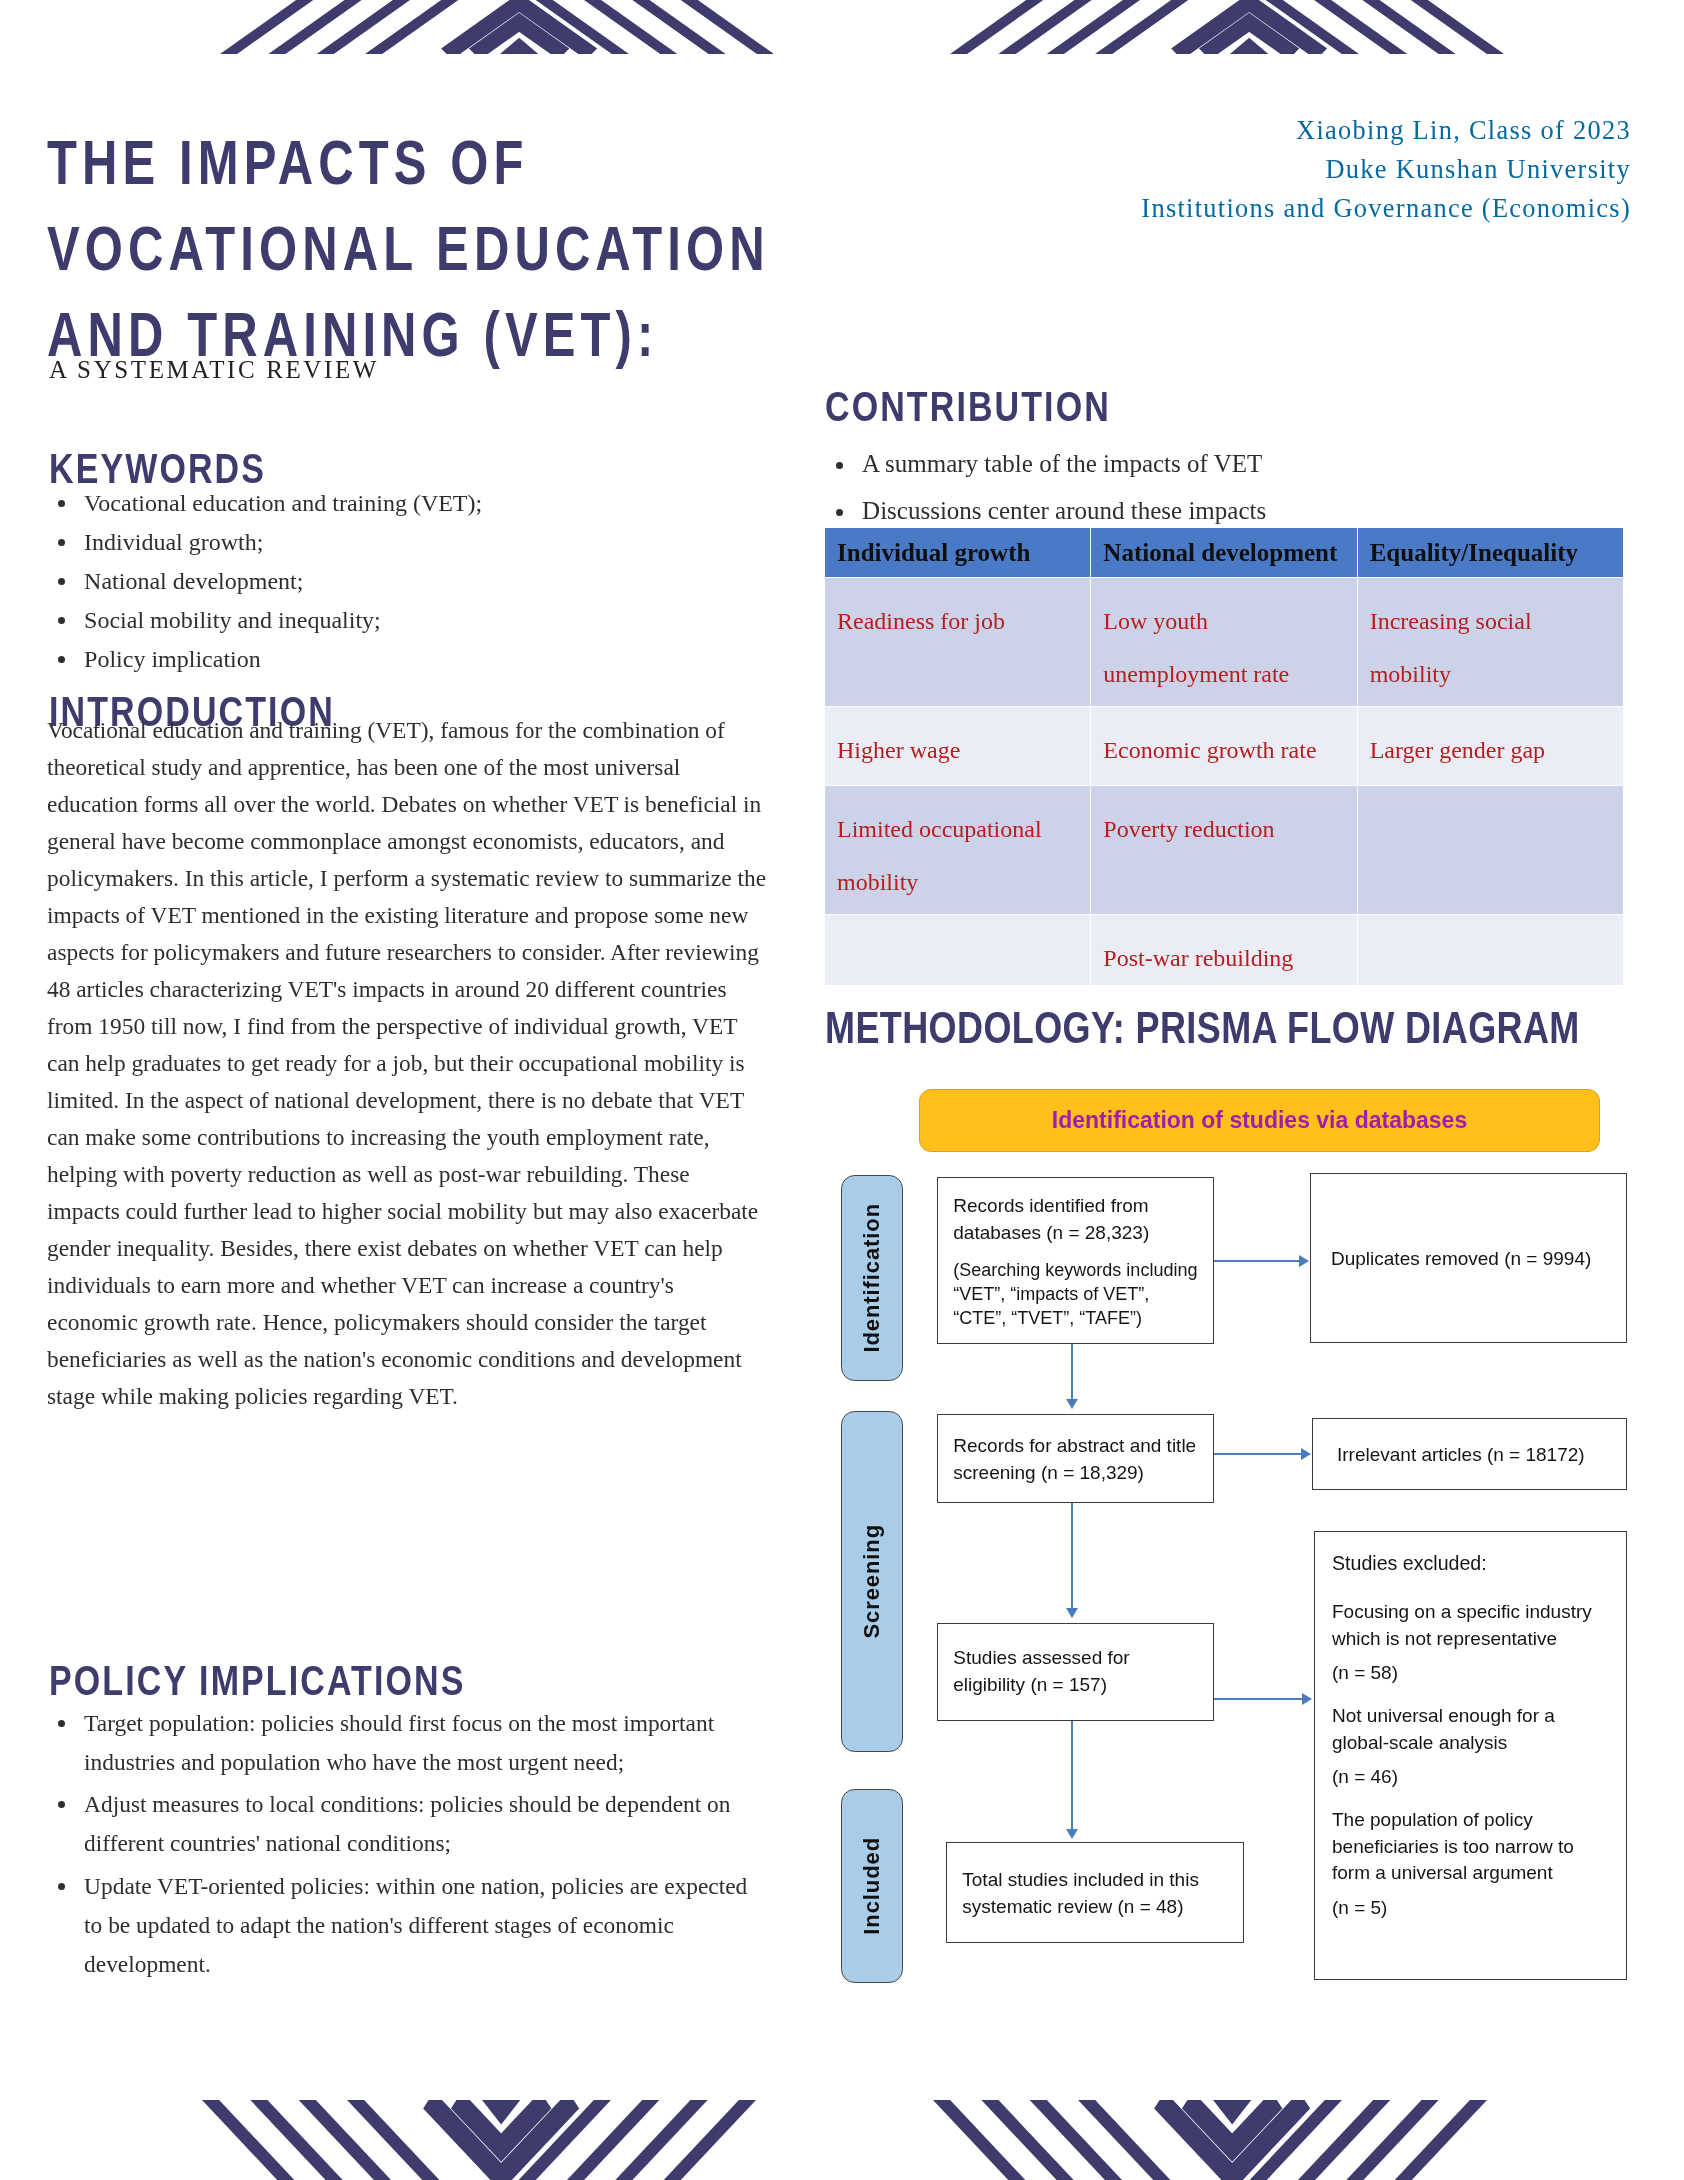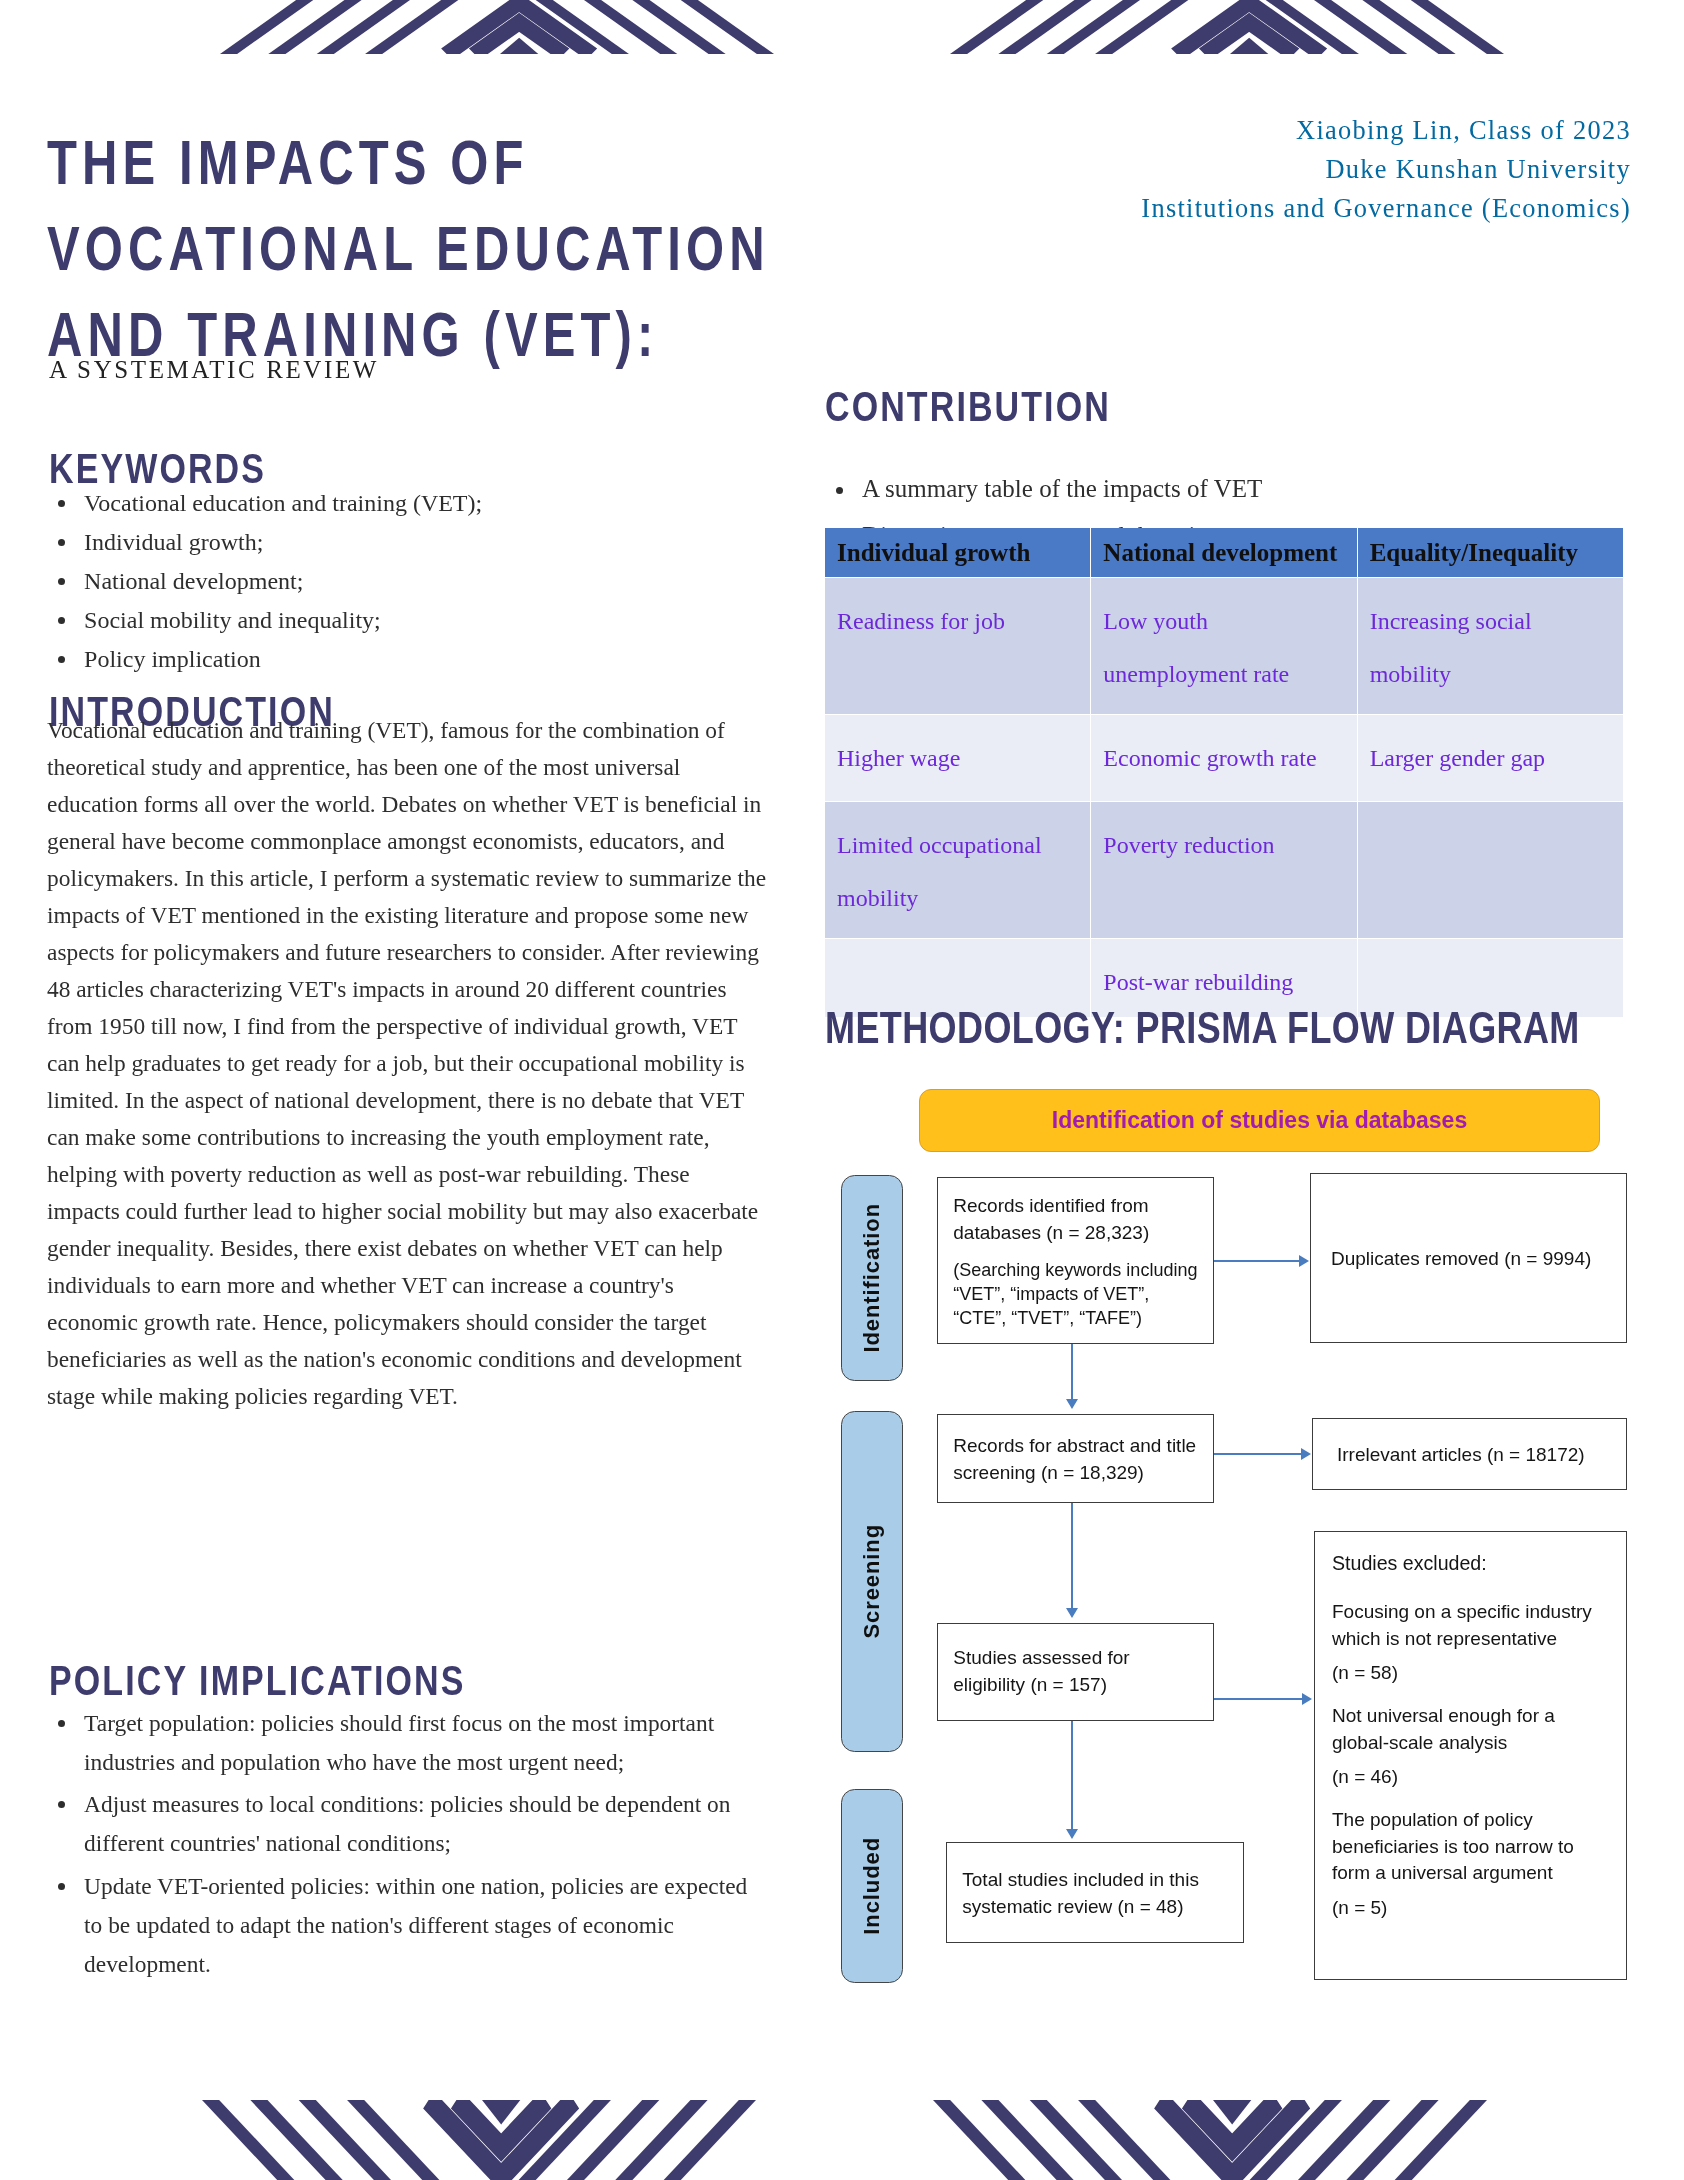--- a/index.html
+++ b/index.html
@@ -37,21 +37,21 @@
   ul.blist li{font-size:24px;line-height:39px;margin:0;padding-left:5.1px;}
   ul.plist li{font-size:23.4px;line-height:39px;margin-bottom:3.4px;padding-left:5.1px;}
   ul.clist li{font-size:25px;line-height:47px;padding-left:5.1px;}
   
   .imp-table{display:grid;grid-template-columns:1fr 1fr 1fr;gap:1px;background:#ffffff;}
   .imp-table .hcell{
     background:var(--header_blue);height:49px;display:flex;align-items:center;
     padding-left:12px;font-weight:700;font-size:25px;color:#101010;
   }
   .imp-table .cell{
-    padding:17px 12px 8px 12px;font-size:24px;line-height:53px;color:#6d28d9;
+    padding:17px 12px 0 12px;font-size:24px;line-height:53px;color:#b91c1c;
     white-space:pre-line;
   }
   .r1{height:111px;background:var(--row_dark);}
   .r2{height:61px;background:var(--row_light);}
   .r3{height:111px;background:var(--row_dark);}
   .r4{height:53px;background:var(--row_light);}
   
   .diagram{font-family:"Liberation Sans",sans-serif;color:#151515;}
   .banner{
     background:var(--banner_yellow);border:1.7px solid var(--banner_border);border-radius:12px;
@@ -152,21 +152,21 @@
   <li>Update VET-oriented policies: within one nation, policies are expected to be updated to adapt the nation's different stages of economic development.</li>
 </ul>
 
 <div class="abs author" style="right:54px;top:111px;">
   <div>Xiaobing Lin, Class of 2023</div>
   <div>Duke Kunshan University</div>
   <div>Institutions and Governance (Economics)</div>
 </div>
 
 <div class="abs hd" style="left:825px;top:385px;">CONTRIBUTION</div>
-<ul class="abs blist clist" style="left:825px;top:465px;width:767px;">
+<ul class="abs blist clist" style="left:825px;top:440px;width:767px;">
   <li>A summary table of the impacts of VET</li>
   <li>Discussions center around these impacts</li>
 </ul>
 
 <div class="abs imp-table" style="left:825px;top:528px;width:798px;">
   <div class="hcell">Individual growth</div>
   <div class="hcell">National development</div>
   <div class="hcell">Equality/Inequality</div>
 
   <div class="cell r1">Readiness for job</div>

